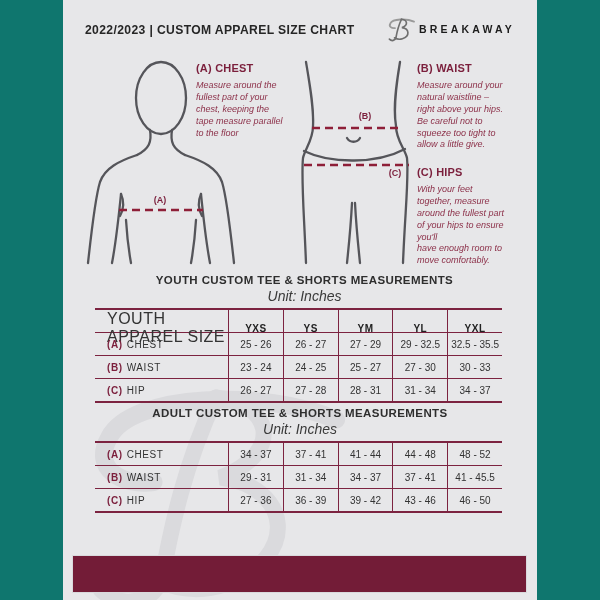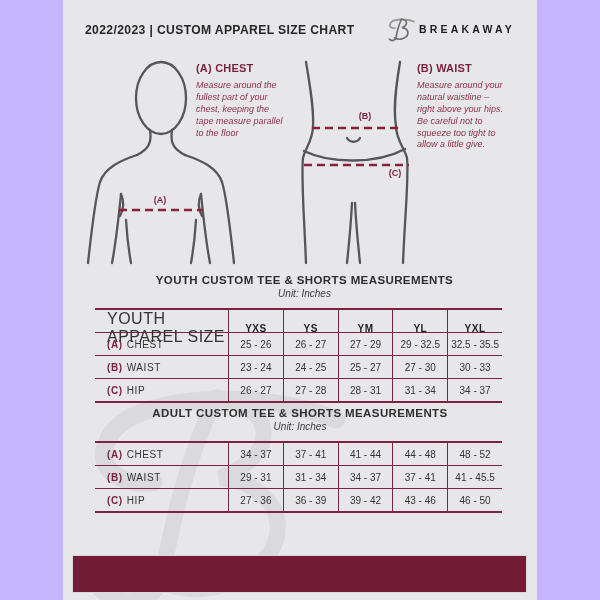--- a/index.html
+++ b/index.html
@@ -1,18 +1,18 @@
 <!DOCTYPE html>
 <html><head>
 <meta charset="utf-8">
 <style>
   html,body{margin:0;padding:0;}
   body{width:600px;height:600px;background:#000;overflow:hidden;
        font-family:"Liberation Sans",sans-serif;}
-  .viewport{width:600px;height:600px;display:flex;justify-content:center;background:#c4b5fd;}
+  .viewport{width:600px;height:600px;display:flex;justify-content:center;background:#0f766e;}
   .page{position:relative;width:474px;height:600px;background:#e7e7e9;overflow:hidden;}
 
   
   .hdr{position:absolute;top:16px;left:22px;right:22px;display:flex;
        justify-content:space-between;align-items:center;}
   .hdr-title{font-size:13.5px;font-weight:bold;color:#262626;letter-spacing:.4px;
        transform:scaleX(.9);transform-origin:left center;white-space:nowrap;}
   .brand{display:flex;align-items:center;gap:3px;}
   .brand-name{font-size:10.5px;font-weight:bold;color:#1c1c1c;letter-spacing:3.2px;}
 
@@ -28,21 +28,21 @@
   .guide h3{margin:0 0 6px 0;font-size:11px;font-weight:bold;color:#7b1f3c;letter-spacing:.2px;}
   .guide p{margin:0;font-size:9px;font-style:italic;color:#8c3049;
        line-height:1.32;white-space:pre-line;}
   .g-chest{left:133px;top:62px;width:100px;}
   .g-waist{left:354px;top:62px;width:104px;}
   .g-hips{left:354px;top:166px;width:106px;}
 
   
   .tbl-head{position:absolute;left:0;right:0;text-align:center;}
   .tbl-title{font-size:11.5px;font-weight:bold;color:#2e2e2e;letter-spacing:.4px;}
-  .tbl-unit{font-size:10px;font-style:italic;color:#3a3a3a;margin-top:2px;}
+  .tbl-unit{font-size:14px;font-style:italic;color:#3a3a3a;margin-top:2px;}
   .th-youth{top:274px;padding-left:9px;} .th-adult{top:407px;}
 
   
   .size-table{position:absolute;left:32px;width:407px;
        border-top:2px solid #7c2340;border-bottom:2px solid #7c2340;}
   .st-youth{top:308px;} .st-adult{top:441px;}
   .t-row{display:grid;grid-template-columns:133px repeat(5,1fr);height:22px;}
   .t-row + .t-row{border-top:1.5px solid #7c2340;}
   .t-cell{display:flex;align-items:center;justify-content:center;
        border-left:1.5px solid #7c2340;font-size:10px;color:#333;}
@@ -126,20 +126,30 @@
   </div>
   <div class="guide g-waist">
     <h3>(B) WAIST</h3>
     <p>Measure around your
 natural waistline –
 right above your hips.
 Be careful not to
 squeeze too tight to
 allow a little give.</p>
   </div>
+  <div class="guide g-hips">
+    <h3>(C) HIPS</h3>
+    <p>With your feet
+together, measure
+around the fullest part
+of your hips to ensure
+you'll
+have enough room to
+move comfortably.</p>
+  </div>
 
   <div class="tbl-head th-youth">
     <div class="tbl-title">YOUTH CUSTOM TEE &amp; SHORTS MEASUREMENTS</div>
     <div class="tbl-unit">Unit: Inches</div>
   </div>
 
   <div class="size-table st-youth">
     <div class="t-row hd">
       <div class="t-cell lbl">YOUTH APPAREL SIZE</div>
       <div class="t-cell">YXS</div>

